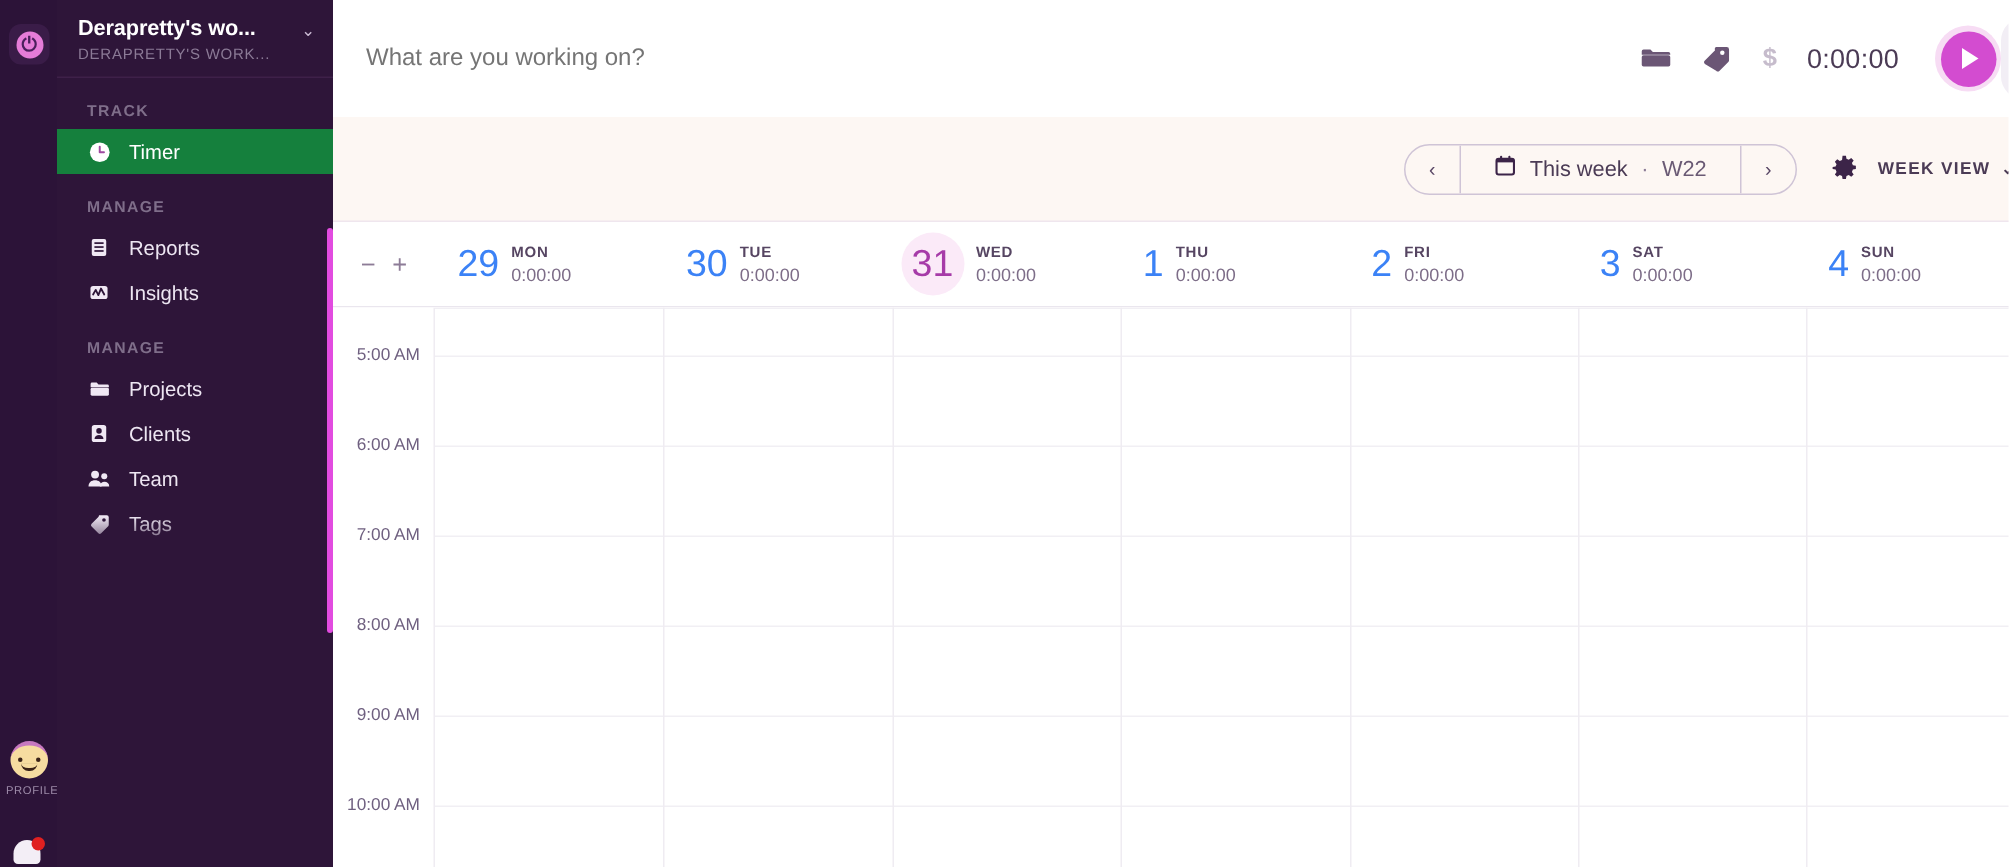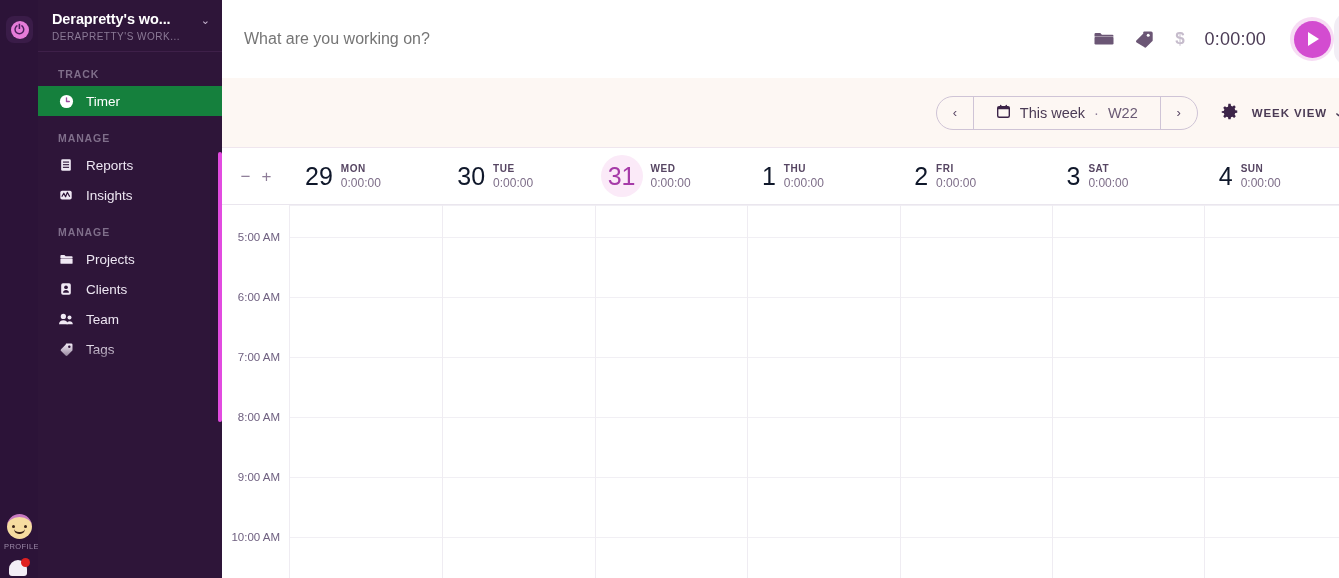--- a/index.html
+++ b/index.html
@@ -26,21 +26,21 @@
     display: flex; align-items: center; justify-content: center;
   }
   .power-circle {
     width: 18px; height: 18px; border-radius: 50%;
     background: #E57CD8;
     display: flex; align-items: center; justify-content: center;
   }
   .power-glyph { color: #4A1F5C; font-size: 13px; line-height: 1; font-weight: bold; }
 
   .rail-avatar-wrap {
-    position: absolute; top: 514px; left: 4px;
+    position: absolute; top: 494px; left: 4px;
     width: 30px; text-align: center;
   }
   .avatar {
     width: 25px; height: 25px; border-radius: 50%;
     background: #F6DCA0;
     margin: 0 auto;
     position: relative;
     border-top: 3px solid #C678C0;
   }
   .avatar .eye { position: absolute; top: 8px; width: 3px; height: 3px; border-radius: 50%; background: #3A2318; }
@@ -237,21 +237,21 @@
     display: flex; align-items: center; justify-content: center; gap: 11px;
     color: #8D7C97; font-size: 17px;
   }
   .dh-zoom { cursor: default; line-height: 1; }
   .dh-day {
     width: 152.3px; flex: 0 0 152.3px;
     display: flex; align-items: center; gap: 8px;
     padding-left: 15px;
   }
   .dh-num {
-    font-size: 25px; color: #0f172a; font-weight: normal;
+    font-size: 25px; color: #3b82f6; font-weight: normal;
     line-height: 1;
   }
   .dh-num.today {
     color: #A63BA8;
     background: #FBEAF8;
     border-radius: 50%;
     width: 42px; height: 42px;
     display: flex; align-items: center; justify-content: center;
     margin-left: -9px;
   }

